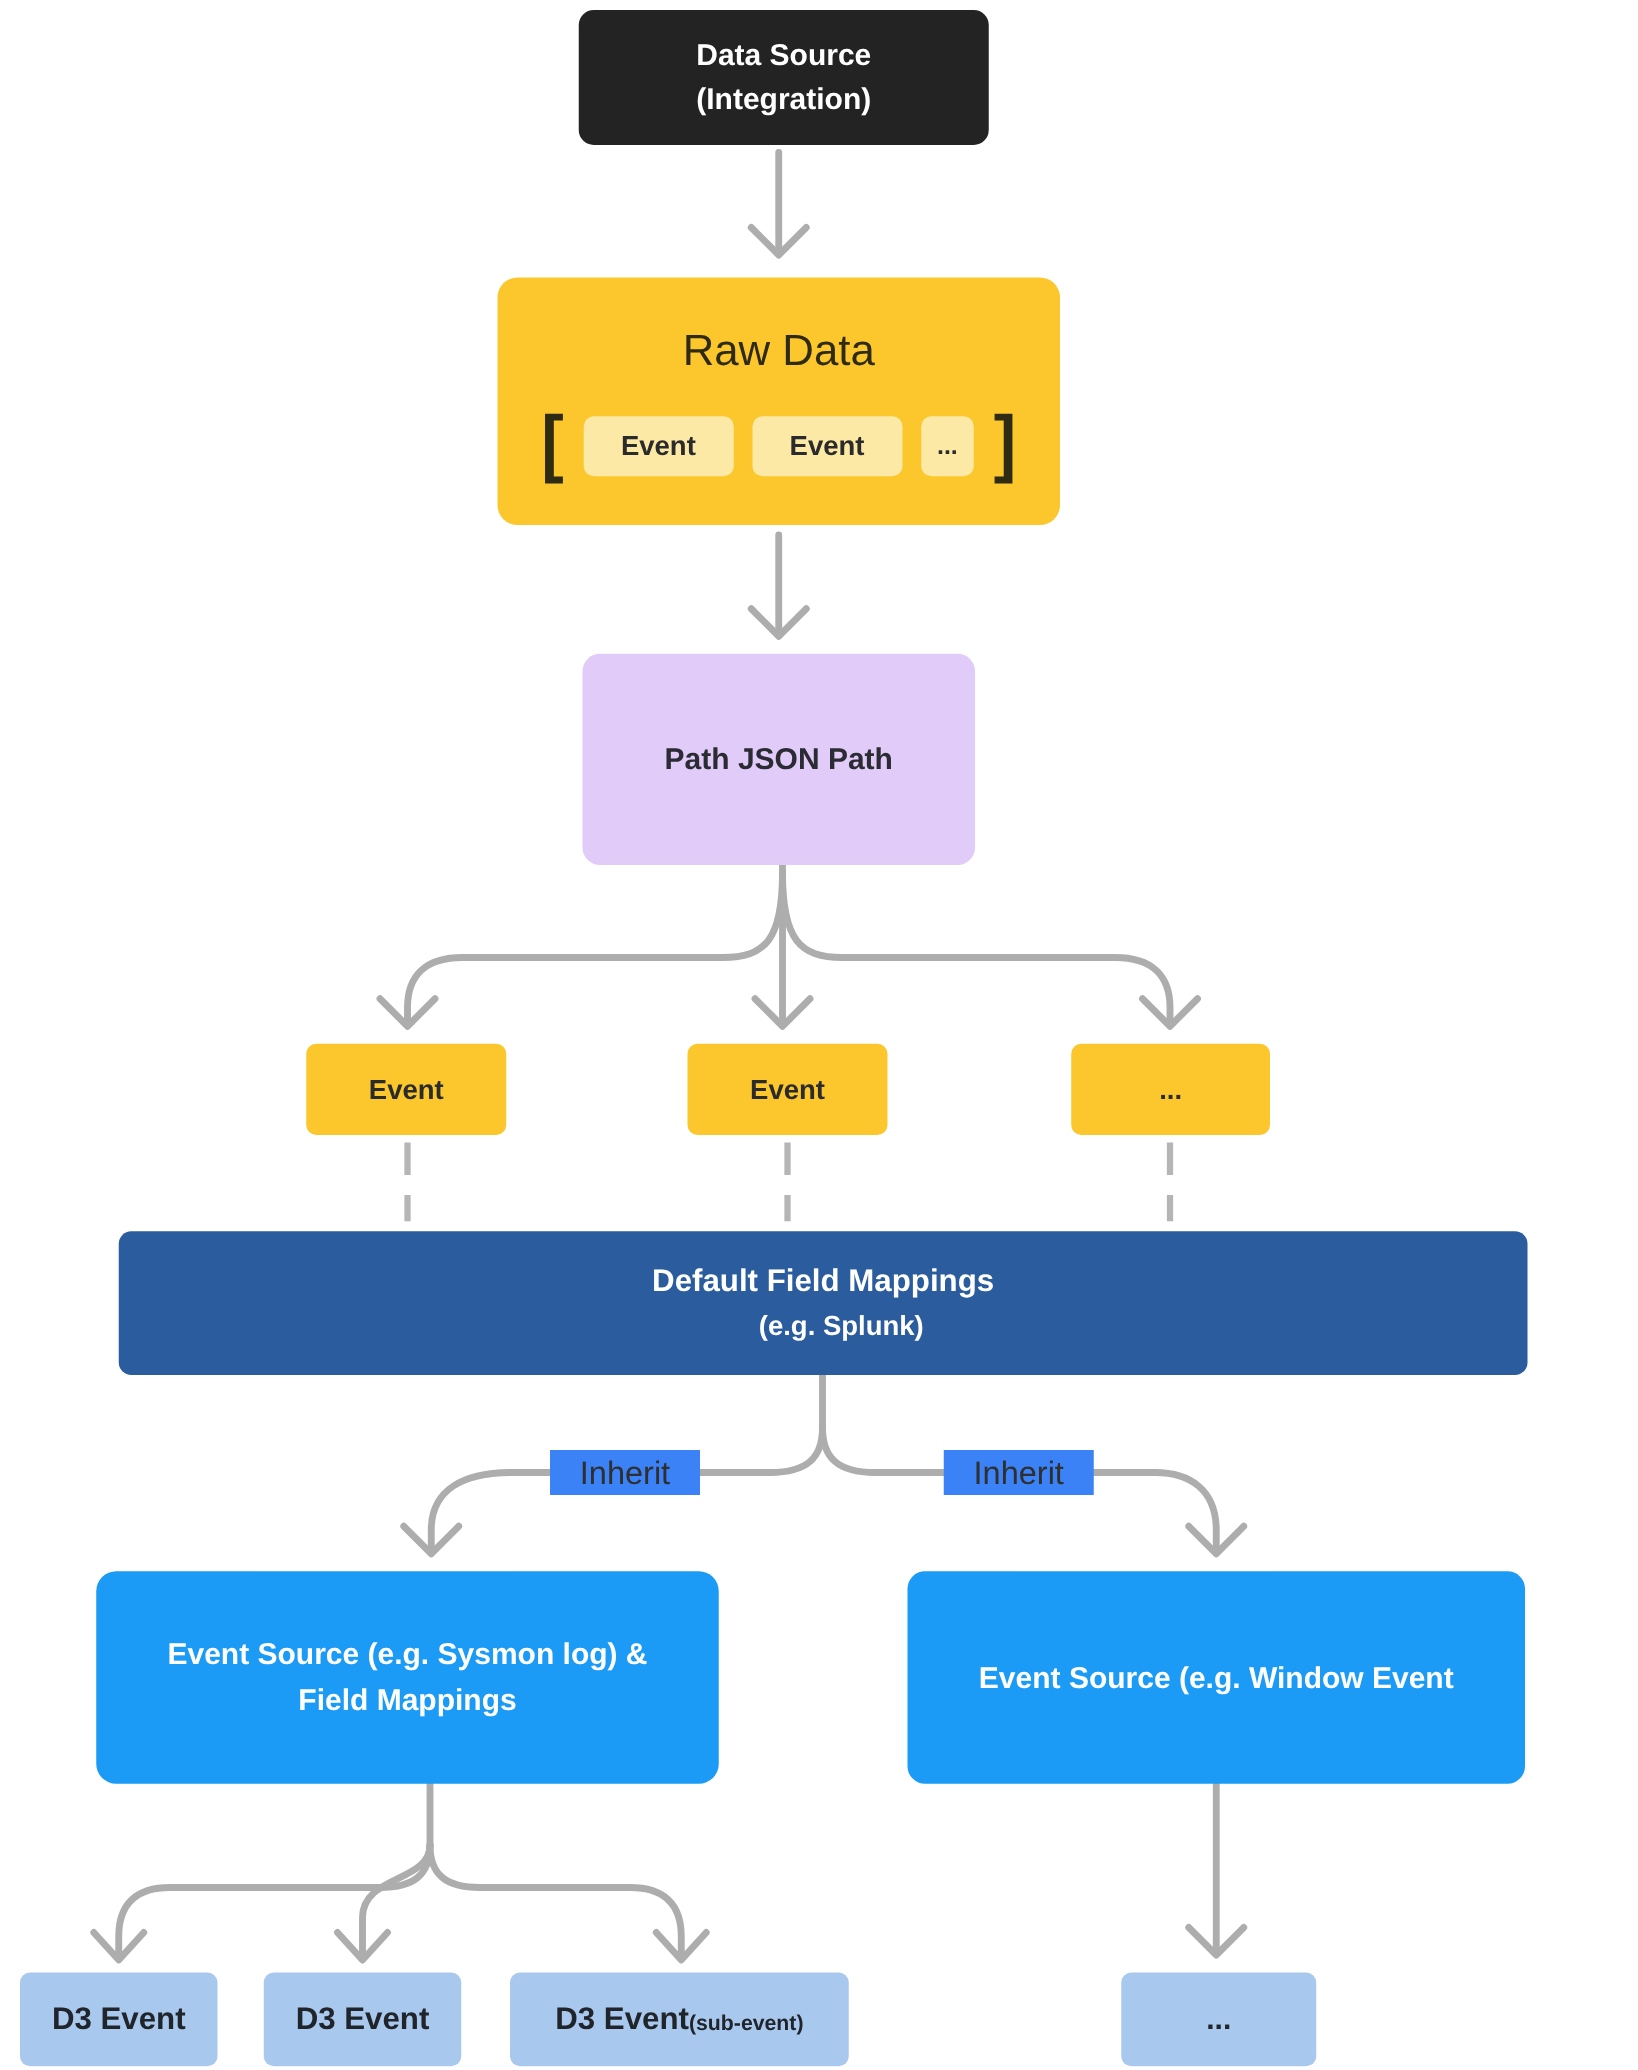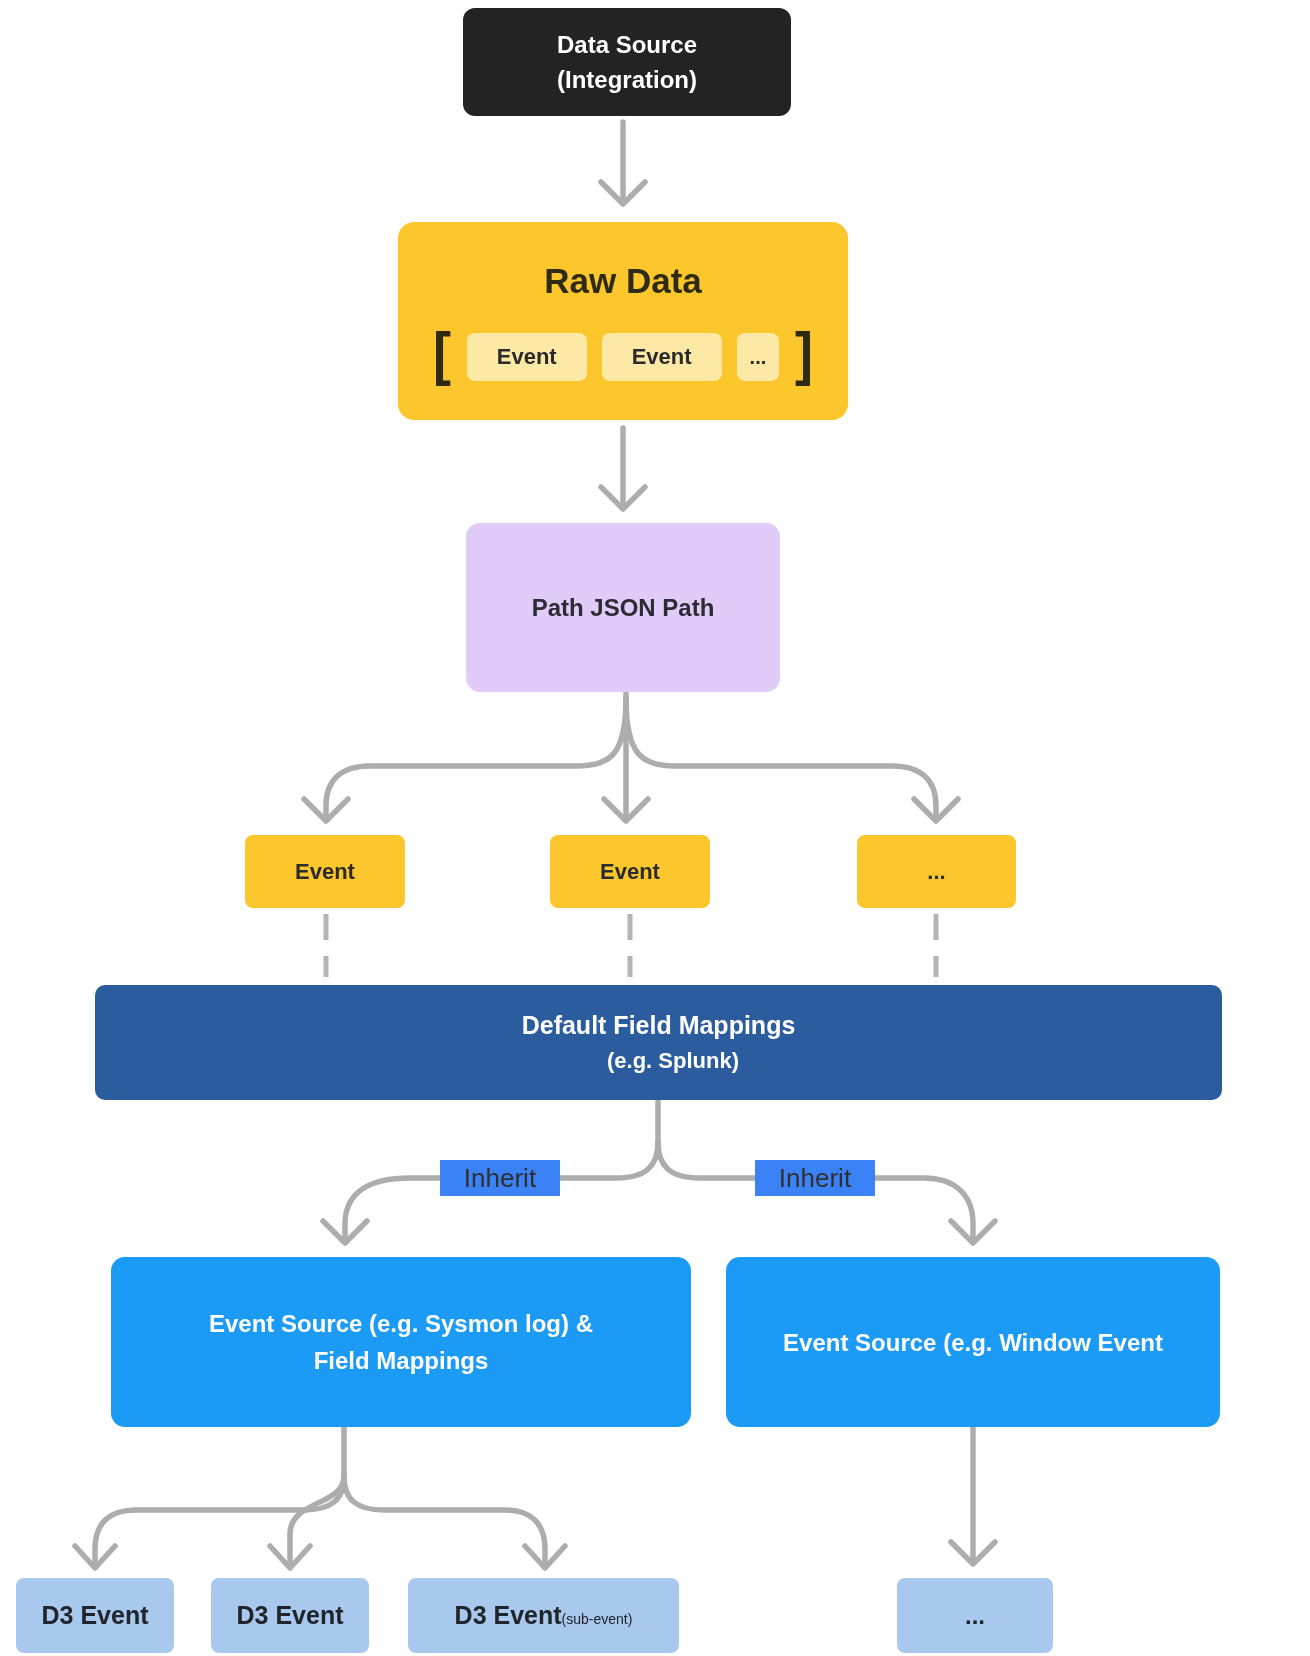--- a/index.html
+++ b/index.html
@@ -25,21 +25,21 @@
   
   .data-source {
     left: 463px; top: 8px; width: 328px; height: 108px;
     background: #232323; color: #ffffff; border-radius: 12px;
     font-size: 24px; font-weight: bold; line-height: 35px;
   }
   .raw-data {
     left: 398px; top: 222px; width: 450px; height: 198px;
     background: #FBC72D; border-radius: 16px; color: #2F2A12;
   }
-  .raw-data-title { font-size: 35px; font-weight: bold; margin-bottom: 32px; }
+  .raw-data-title { font-size: 35px; font-weight: normal; margin-bottom: 32px; }
   .raw-data-row { display: flex; align-items: center; gap: 15px; }
   .bracket {
     font-size: 60px; font-weight: bold; line-height: 48px; color: #2F2A12;
     transform: translateY(-3px) scaleX(0.9);
   }
   .chip {
     background: #FCE9A6; color: #2B2B2B; border-radius: 8px;
     height: 48px; display: flex; align-items: center; justify-content: center;
     font-size: 22px; font-weight: bold; padding: 0 30px;
   }
@@ -69,32 +69,32 @@
     display: flex; align-items: center; justify-content: center;
     color: #2F2F2F; font-size: 26px; background: #3b82f6;
   }
   .inherit-left { left: 440px; }
   .inherit-right { left: 755px; }
   .event-source {
     top: 1257px; height: 170px;
     background: #1B9BF6; color: #ffffff; border-radius: 14px;
     font-size: 24px; font-weight: bold; line-height: 37px;
   }
-  .event-source-left { left: 111px; width: 580px; }
+  .event-source-left { left: 77px; width: 498px; border-radius: 16px; }
   .event-source-right { left: 726px; width: 494px; }
   .d3-node {
     top: 1578px; height: 75px;
     background: #A9C8ED; color: #20242B; border-radius: 8px;
     font-size: 25px; font-weight: bold;
     flex-direction: row;
   }
   .d3-1 { left: 16px; width: 158px; }
   .d3-2 { left: 211px; width: 158px; }
   .d3-3 { left: 408px; width: 271px; }
-  .d3-suffix { font-size: 14px; font-weight: normal; margin-top: 6px; }
+  .d3-suffix { font-size: 17px; font-weight: bold; margin-top: 6px; }
   .ellipsis-node { left: 897px; width: 156px; font-size: 24px; }
 
   
   .conn { stroke: #ADADAD; stroke-width: 5.5; fill: none; stroke-linecap: round; stroke-linejoin: round; }
   .conn-dash { stroke: #B5B5B5; stroke-width: 5; fill: none; stroke-linecap: butt; stroke-dasharray: 26 16; }
 </style>
 </head>
 <body>
 
 <div class="canvas">

